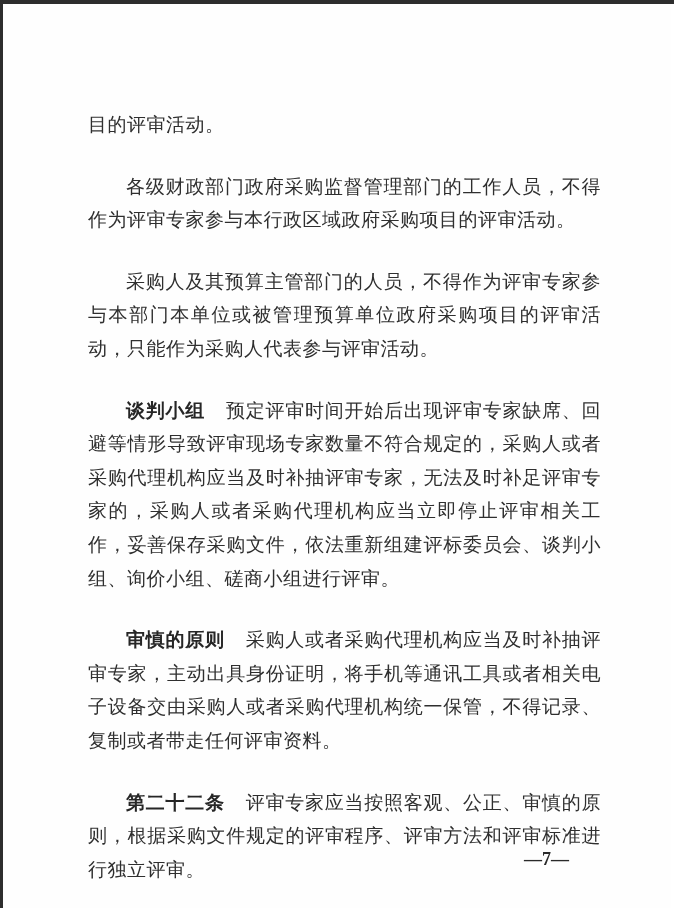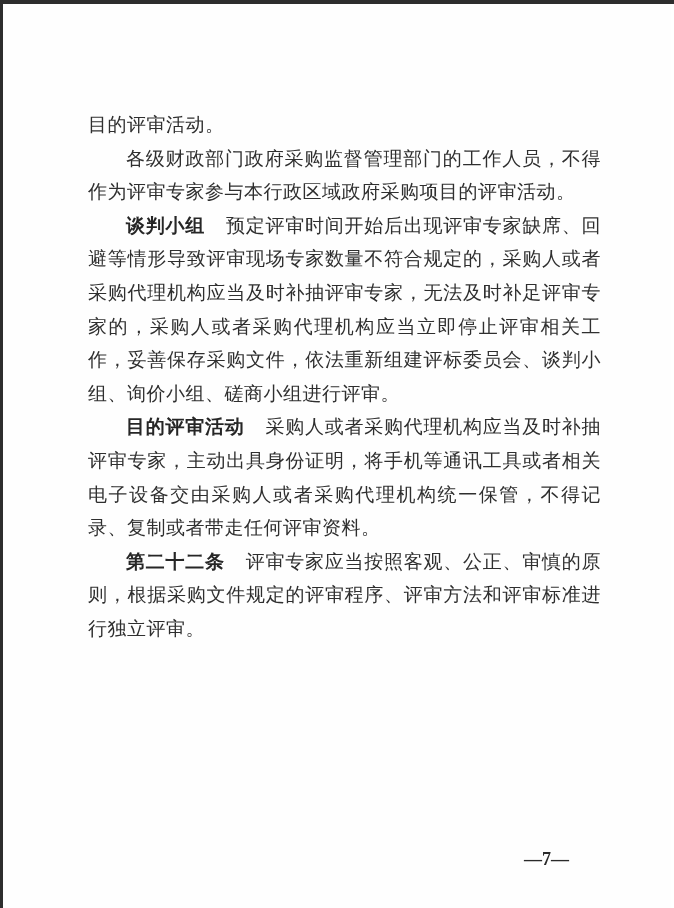--- a/index.html
+++ b/index.html
@@ -44,20 +44,21 @@
 
   .para {
     font-size: 19px;
     line-height: 33.6px;
     text-align: justify;
     letter-spacing: 0.5px;
     word-break: break-all;
   }
   .para.indent {
     text-indent: 38px;
+    margin-top: 28px;
   }
 
   .article-heading {
     font-family: "Liberation Sans", "DejaVu Sans", sans-serif;
     font-weight: bold;
     color: #262626;
   }
   .article-heading:not(:empty) {
     margin-right: 21px;
   }
@@ -82,25 +83,26 @@
 
   <div class="scan-edge-top"></div>
   <div class="scan-edge-left"></div>
 
   <div class="text-block">
 
     <p class="para"><span class="article-heading"></span><span>目的评审活动。</span></p>
 
     <p class="para indent"><span class="article-heading"></span><span>各级财政部门政府采购监督管理部门的工作人员，不得作为评审专家参与本行政区域政府采购项目的评审活动。</span></p>
 
+    <p class="para indent"><span class="article-heading"></span><span>采购人及其预算主管部门的人员，不得作为评审专家参与本部门本单位或被管理预算单位政府采购项目的评审活动，只能作为采购人代表参与评审活动。</span></p>
 
 
     <p class="para indent"><span class="article-heading">谈判小组</span><span>预定评审时间开始后出现评审专家缺席、回避等情形导致评审现场专家数量不符合规定的，采购人或者采购代理机构应当及时补抽评审专家，无法及时补足评审专家的，采购人或者采购代理机构应当立即停止评审相关工作，妥善保存采购文件，依法重新组建评标委员会、谈判小组、询价小组、磋商小组进行评审。</span></p>
 
-    <p class="para indent"><span class="article-heading">目的评审活动</span><span>采购人或者采购代理机构应当及时补抽评审专家，主动出具身份证明，将手机等通讯工具或者相关电子设备交由采购人或者采购代理机构统一保管，不得记录、复制或者带走任何评审资料。</span></p>
+    <p class="para indent"><span class="article-heading">审慎的原则</span><span>采购人或者采购代理机构应当及时补抽评审专家，主动出具身份证明，将手机等通讯工具或者相关电子设备交由采购人或者采购代理机构统一保管，不得记录、复制或者带走任何评审资料。</span></p>
 
     <p class="para indent"><span class="article-heading">第二十二条</span><span>评审专家应当按照客观、公正、审慎的原则，根据采购文件规定的评审程序、评审方法和评审标准进行独立评审。</span></p>
 
 
   </div>
 
   <div class="page-number">—7—</div>
 
 </div>
 

